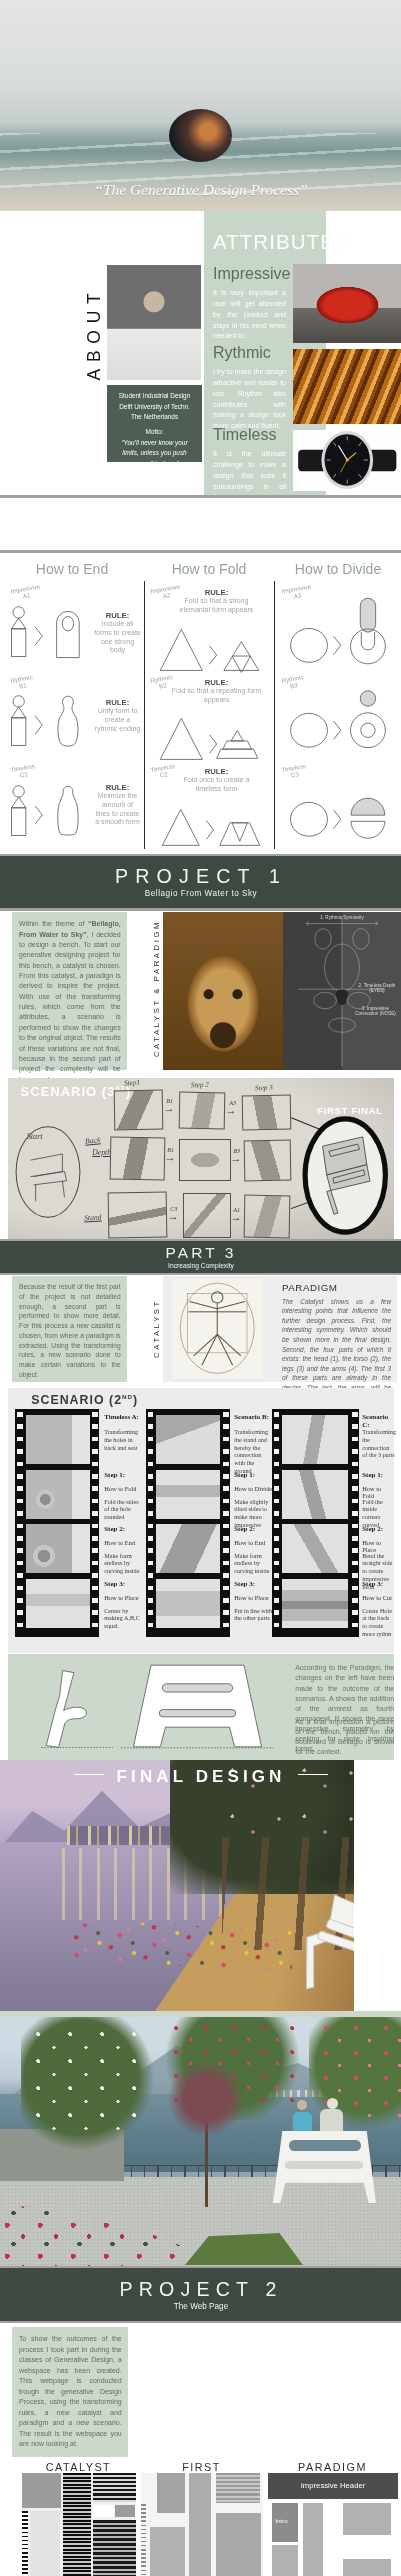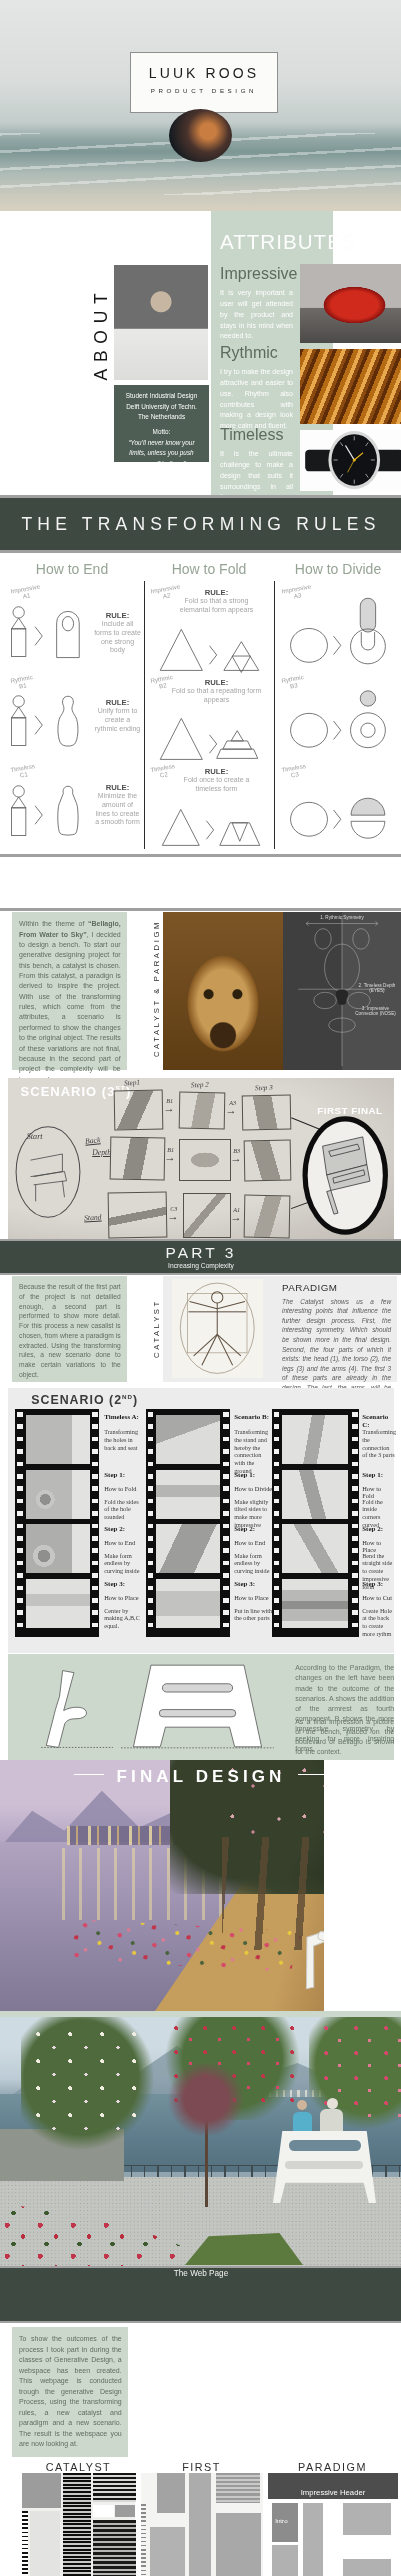--- a/index.html
+++ b/index.html
@@ -34,28 +34,25 @@
   .wf-i{background:#8c8c8c;color:#fff;}
   .wf-b{background:#b1b1b1;}
 </style>
 </head>
 <body>
 
 <div id="page">
 
   <div class="abs" style="left:0;top:0;width:402px;height:211px;background:linear-gradient(180deg,#e4e6e5 0%,#d8dcdb 40%,#c3cdcb 58%,#92a7a5 66%,#7d9795 72%,#aebbb6 82%,#c9c9bd 92%,#d8d1c1 100%);">
     <div class="abs" style="left:0;top:133px;width:402px;height:62px;background:repeating-linear-gradient(177deg,rgba(255,255,255,.55) 0 2.6px,rgba(255,255,255,0) 2.6px 17.5px);opacity:.7;"></div>
-    <div class="abs" style="left:130px;top:52px;width:146px;height:59px;background:#fbfbfa;border:0.5px solid #8f8f8f;text-align:center;">
-      <div style="margin-top:12.4px;font-size:14px;letter-spacing:3.1px;color:#1d1d1d;font-weight:400;">LUUK ROOS</div>
-      <div style="margin-top:5.2px;font-size:6.2px;letter-spacing:3.6px;color:#2b2b2b;">PRODUCT DESIGN</div>
-    </div>
     <div class="abs" style="left:169px;top:109px;width:63px;height:53px;border-radius:50%;background:radial-gradient(circle at 62% 42%,#c97d40 0 16%,#4a332c 42%,#131a20 78%);"></div>
-  </div>
-
-  <div class="abs" style="left:7px;top:211px;width:388px;height:285px;background:#fff;">
+    <div class="abs serif ctr" style="left:0;top:181px;width:402px;font-style:italic;font-size:15.5px;color:#fff;text-shadow:0 0.5px 1px rgba(0,0,0,.2);">“The Generative Design Process”</div>
+  </div>
+
+  <div class="abs" style="left:0;top:211px;width:388px;height:285px;background:#fff;">
     <div class="abs" style="left:204px;top:0;width:122px;height:285px;background:#c8d5c9;"></div>
     <div class="abs" style="left:213px;top:18.5px;font-size:20.6px;letter-spacing:1px;color:#fdfdfd;font-weight:400;">ATTRIBUTES</div>
 
     <div class="abs" style="left:43px;top:112px;width:103px;transform:rotate(-90deg);font-size:17.5px;letter-spacing:6.7px;color:#161616;font-weight:300;text-align:center;">ABOUT</div>
 
     <div class="abs" style="left:107px;top:54px;width:94px;height:115px;background:radial-gradient(circle at 50% 32%,#c7b6a2 0 11%,transparent 12%),linear-gradient(180deg,#6e6e6e 0 55%,#e9e9e7 56%,#dcdcda 100%);"></div>
 
     <div class="abs ctr" style="left:107px;top:174px;width:95px;height:77px;background:#4e5e54;color:#fff;font-size:6.4px;line-height:1.65;padding-top:6.2px;box-sizing:border-box;">
       <div>Student Industrial Design</div>
       <div>Delft University of Techn.</div>
@@ -94,23 +91,20 @@
         </g>
         <line x1="105" y1="58" x2="88" y2="30" stroke="#f2f2f2" stroke-width="2.4"></line>
         <line x1="105" y1="58" x2="122" y2="44" stroke="#e8b417" stroke-width="2"></line>
         <line x1="105" y1="58" x2="92" y2="82" stroke="#e8b417" stroke-width="1.4"></line>
         <circle cx="105" cy="58" r="3" fill="#e8b417"></circle>
       </svg>
     </div>
   </div>
 
   <div class="abs bandstrip" style="top:495px;height:2.6px;"></div>
-  <div class="abs band" style="top:498px;height:53px;">
-    <div style="margin-top:15.5px;font-size:17.5px;letter-spacing:5.2px;font-weight:400;">THE TRANSFORMING RULES</div>
-  </div>
   <div class="abs bandstrip" style="top:550px;height:2.6px;"></div>
 
   <div class="abs" style="left:0;top:553px;width:402px;height:301px;background:#fff;">
     <div class="abs ctr" style="left:0;top:7.7px;width:144px;font-size:14px;color:#96a496;font-weight:300;">How to End</div>
     <div class="abs ctr" style="left:144px;top:7.7px;width:130px;font-size:14px;color:#96a496;font-weight:300;">How to Fold</div>
     <div class="abs ctr" style="left:274px;top:7.7px;width:128px;font-size:14px;color:#96a496;font-weight:300;">How to Divide</div>
     <div class="abs" style="left:144px;top:28px;width:0.8px;height:268px;background:#2b2b2b;"></div>
     <div class="abs" style="left:274px;top:28px;width:0.8px;height:268px;background:#2b2b2b;"></div>
 
     <div class="abs celltag" style="left:11.3px;top:32px;">
@@ -238,20 +232,24 @@
     </div>
     <svg class="sk abs" style="left:284px;top:215px;" width="111" height="82" viewBox="0 0 215 160">
       <ellipse cx="48" cy="100" rx="36" ry="33"></ellipse>
       <polyline points="96,82 110,100 96,118" stroke-width="7" stroke="#111"></polyline>
       <path class="fillg" d="M130,92 a33,33 0 0 1 66,0 Z"></path>
       <path class="fillw" d="M130,104 a33,33 0 0 0 66,0 Z"></path>
     </svg>
   </div>
 
   <div class="abs bandstrip" style="top:854px;height:2.6px;"></div>
+  <div class="abs band" style="top:856px;height:52px;">
+    <div style="margin-top:9.3px;font-size:19.6px;letter-spacing:7.2px;">PROJECT 1</div>
+    <div style="margin-top:1px;font-size:8.2px;letter-spacing:0.5px;">Bellagio From Water to Sky</div>
+  </div>
   <div class="abs bandstrip" style="top:908px;height:2.6px;"></div>
 
   <div class="abs" style="left:0;top:912px;width:402px;height:158px;">
     <div class="abs just" style="left:12.4px;top:0;width:115px;height:158px;background:#ccd8cc;color:#5f6e62;font-size:7px;line-height:1.48;padding:7.2px 6.7px;box-sizing:border-box;">
       <span>Within the theme of </span><b>“Bellagio, From Water to Sky”</b><span>, I decided to design a bench. To start our generative designing project for this bench, a catalyst is chosen. From this catalyst, a paradign is derived to inspire the project. With use of the transforming rules, which come from the attributes, a scenario is performed to show the changes to the original object. The results of these variations are not final, because in the second part of project the complexity will be increased.</span>
     </div>
     <div class="abs ctr" style="left:74px;top:72px;width:165px;transform:rotate(-90deg);font-size:7.7px;letter-spacing:2.6px;color:#2b2b2b;">CATALYST &amp; PARADIGM</div>
     <div class="abs" style="left:163px;top:0;width:120px;height:158px;background:radial-gradient(circle at 50% 78%,#3c2812 0 9%,transparent 10%),radial-gradient(circle at 38% 52%,#2c210f 0 4%,transparent 5%),radial-gradient(circle at 62% 52%,#2c210f 0 4%,transparent 5%),radial-gradient(ellipse 46px 62px at 50% 58%,#c79a55 0 55%,#8a5c24 75%,transparent 78%),linear-gradient(180deg,#7c5526,#5e3d14);"></div>
     <div class="abs" style="left:283px;top:0;width:118px;height:158px;background:linear-gradient(90deg,#3f3f3f 0 50%,#4e4e4e 50%);">
       <svg class="abs" width="118" height="158" viewBox="0 0 230 307" style="left:0;top:0;">
@@ -449,21 +447,21 @@
     <svg class="sk abs" width="155" height="89" viewBox="0 0 300 172" style="left:112px;top:8.2px;">
       <path class="fillw" d="M60,6 h180 l34,158 h-52 l-10,-38 h-124 l-10,38 h-52 Z" stroke="#9a9a98"></path>
       <rect class="fillg" x="82" y="42" width="136" height="16" rx="8" stroke="#9a9a98"></rect>
       <rect class="fillg" x="76" y="92" width="148" height="14" rx="7" stroke="#9a9a98"></rect>
       <line x1="2" y1="166" x2="298" y2="166" stroke="#8b8b89" stroke-dasharray="3 3"></line>
     </svg>
     <div class="abs just" style="left:287px;top:9.3px;width:99px;font-size:7px;line-height:1.45;color:#67766a;">According to the Paradigm, the changes on the left have been made to the outcome of the scenarios. A shows the addition of the armrest as fourth component. B shows the more impressive symmetry by seeking for more inspiring forms.</div>
     <div class="abs just" style="left:287px;top:63px;width:99px;font-size:7px;line-height:1.45;color:#67766a;">As a final impression a picture of the bench, placed on the boulevard of Bellagio is shown for the context.</div>
   </div>
 
-  <div class="abs" style="left:0;top:1760px;width:324px;height:251px;background:linear-gradient(180deg,#cebfd5 0 18%,#b9abc7 30%,#a396b4 45%,#96889f 100%);overflow:hidden;">
+  <div class="abs" style="left:0;top:1760px;width:354px;height:251px;background:linear-gradient(180deg,#cebfd5 0 18%,#b9abc7 30%,#a396b4 45%,#96889f 100%);overflow:hidden;">
     <div class="abs" style="left:0;top:20.6px;width:268px;height:67px;background:#9088a9;clip-path:polygon(0 100%,12% 45%,24% 75%,38% 15%,52% 70%,68% 40%,84% 80%,100% 55%,100% 100%);opacity:.85;"></div>
     <div class="abs" style="left:0;top:82px;width:237px;height:170px;background:linear-gradient(180deg,#b0a3c0,#8d84a2 70%,#7f7793);"></div>
     <div class="abs" style="left:67px;top:66px;width:155px;height:18.5px;background:repeating-linear-gradient(90deg,#e9d79c 0 3.1px,#6f6584 3.1px 9.3px,#c9a96e 9.3px 11.3px,#6f6584 11.3px 20.6px);opacity:.8;"></div>
     <div class="abs" style="left:62px;top:88px;width:165px;height:72px;background:repeating-linear-gradient(90deg,rgba(243,225,160,.5) 0 2.6px,transparent 2.6px 17.5px);"></div>
     <div class="abs" style="left:155px;top:77px;width:247px;height:174px;background:linear-gradient(105deg,#c59d5d 0 55%,#8f6636 100%);clip-path:polygon(48% 0,100% 0,100% 100%,0 100%);"></div>
     <div class="abs" style="left:170px;top:-20.6px;width:242px;height:155px;background:radial-gradient(circle at 30% 40%,#36402b 0 40%,transparent 60%),radial-gradient(circle at 70% 30%,#2c3522 0 45%,transparent 62%),radial-gradient(circle at 55% 70%,#3c4830 0 30%,transparent 50%);"></div>
     <div class="abs" style="left:222px;top:0;width:170px;height:93px;background-image:radial-gradient(circle 3.1px at 10.3px 10.3px,#e8aebc 60%,transparent 62%),radial-gradient(circle 2.6px at 31px 26px,#d989a0 60%,transparent 62%),radial-gradient(circle 2.6px at 57px 13px,#e8aebc 60%,transparent 62%);background-size:72px 46px;opacity:.9;"></div>
     <div class="abs" style="left:72px;top:139px;width:222px;height:93px;transform:rotate(16deg);background-image:radial-gradient(circle 3.6px at 6.2px 6.2px,#c2344a 60%,transparent 65%),radial-gradient(circle 3.1px at 18.5px 15.5px,#e07a92 60%,transparent 65%),radial-gradient(circle 3.1px at 30px 5.2px,#e8c93e 60%,transparent 65%),radial-gradient(circle 3.6px at 11.3px 23px,#d5486a 60%,transparent 65%),radial-gradient(circle 3.1px at 26px 27px,#47623a 60%,transparent 65%);background-size:36px 31px;clip-path:polygon(0 55%,100% 0,100% 45%,0 100%);"></div>
     <div class="abs" style="left:222px;top:77px;width:180px;height:113px;background:repeating-linear-gradient(94deg,#5d4a33 0 7.2px,transparent 7.2px 40px);opacity:.8;"></div>
     <div class="abs ctr" style="left:0;top:7.2px;width:402px;color:#fff;">
@@ -504,20 +502,21 @@
     <div class="abs" style="left:293px;top:95px;width:18.5px;height:31px;background:#56b0cc;border-radius:5.2px 5.2px 0 0;"></div>
     <div class="abs" style="left:297px;top:83px;width:10.3px;height:10.3px;border-radius:50%;background:#cdb49a;"></div>
     <div class="abs" style="left:273px;top:114px;width:103px;height:72px;background:#f2f2ee;clip-path:polygon(9% 0,91% 0,100% 100%,93% 100%,88% 72%,12% 72%,7% 100%,0 100%);">
       <div class="abs" style="left:15.5px;top:9.3px;width:72px;height:10.3px;border-radius:5.2px;background:#6d8997;"></div>
       <div class="abs" style="left:12.4px;top:30px;width:78px;height:8.2px;border-radius:4.1px;background:#d4d4d0;"></div>
     </div>
   </div>
 
   <div class="abs bandstrip" style="top:2266px;height:2.6px;"></div>
   <div class="abs band" style="top:2268px;height:53px;">
+    <div style="margin-top:10.3px;font-size:19.6px;letter-spacing:6.2px;">PROJECT 2</div>
     <div style="margin-top:1px;font-size:8.2px;">The Web Page</div>
   </div>
   <div class="abs bandstrip" style="top:2321px;height:2.1px;"></div>
 
   <div class="abs just" style="left:12.4px;top:2327px;width:116px;height:130px;background:#ccd8cc;color:#5f6e62;font-size:7px;line-height:1.5;padding:7.2px 6.7px;box-sizing:border-box;">To show the outcomes of the process I took part in during the classes of Generative Design, a webspace has been created. This webpage is conducted trough the generative Design Process, using the transforming rules, a new catalyst and paradigm and a new scenario. The result is the webspace you are now looking at.</div>
 
   <div class="abs ctr" style="left:27px;top:2461px;width:103px;font-size:10.8px;letter-spacing:1.5px;color:#2f2f2f;">CATALYST</div>
   <div class="abs ctr" style="left:150px;top:2461px;width:103px;font-size:10.8px;letter-spacing:1.5px;color:#2f2f2f;">FIRST IMPRESSION</div>
   <div class="abs ctr" style="left:281px;top:2461px;width:103px;font-size:10.8px;letter-spacing:1.5px;color:#2f2f2f;">PARADIGM</div>
 
@@ -538,21 +537,21 @@
     <div class="abs" style="left:48px;top:0;width:22px;height:108px;background:#acacac;"></div>
     <div class="abs" style="left:75px;top:0;width:44px;height:30px;background:repeating-linear-gradient(180deg,#9a9a9a 0 2.1px,#c9c9c9 2.1px 4.1px);"></div>
     <div class="abs" style="left:0;top:31px;width:5.2px;height:77px;background:repeating-linear-gradient(180deg,#8a8a8a 0 1.5px,#f4f4f3 1.5px 4.1px);"></div>
     <div class="abs" style="left:8.8px;top:54px;width:35px;height:55px;background:#b2b2b2;"></div>
     <div class="abs" style="left:75px;top:40px;width:45px;height:68px;background:#a8a8a8;"></div>
 
   </div>
 
   <div class="abs" style="left:268px;top:2473px;width:130px;height:166px;">
     <div class="abs wf-h" style="left:0;top:0;width:130px;height:26px;">
-      <div style="margin-top:15px;font-size:7.7px;">Impressive Header</div>
+      <div style="margin-top:8px;font-size:7.7px;">Impressive Header</div>
     </div>
     <div class="abs wf-i" style="left:4.1px;top:30px;width:26px;height:39px;">
       <div style="margin:14.4px 0 0 3.1px;font-size:6.2px;">Intro</div>
     </div>
     <div class="abs wf-b" style="left:35px;top:30px;width:19.6px;height:103px;"></div>
     <div class="abs wf-b" style="left:75px;top:30px;width:48px;height:32px;"></div>
     <div class="abs wf-b" style="left:4.1px;top:72px;width:26px;height:61px;"></div>
     <div class="abs wf-b ctr" style="left:75px;top:86px;width:48px;height:76px;">
       
     </div>

